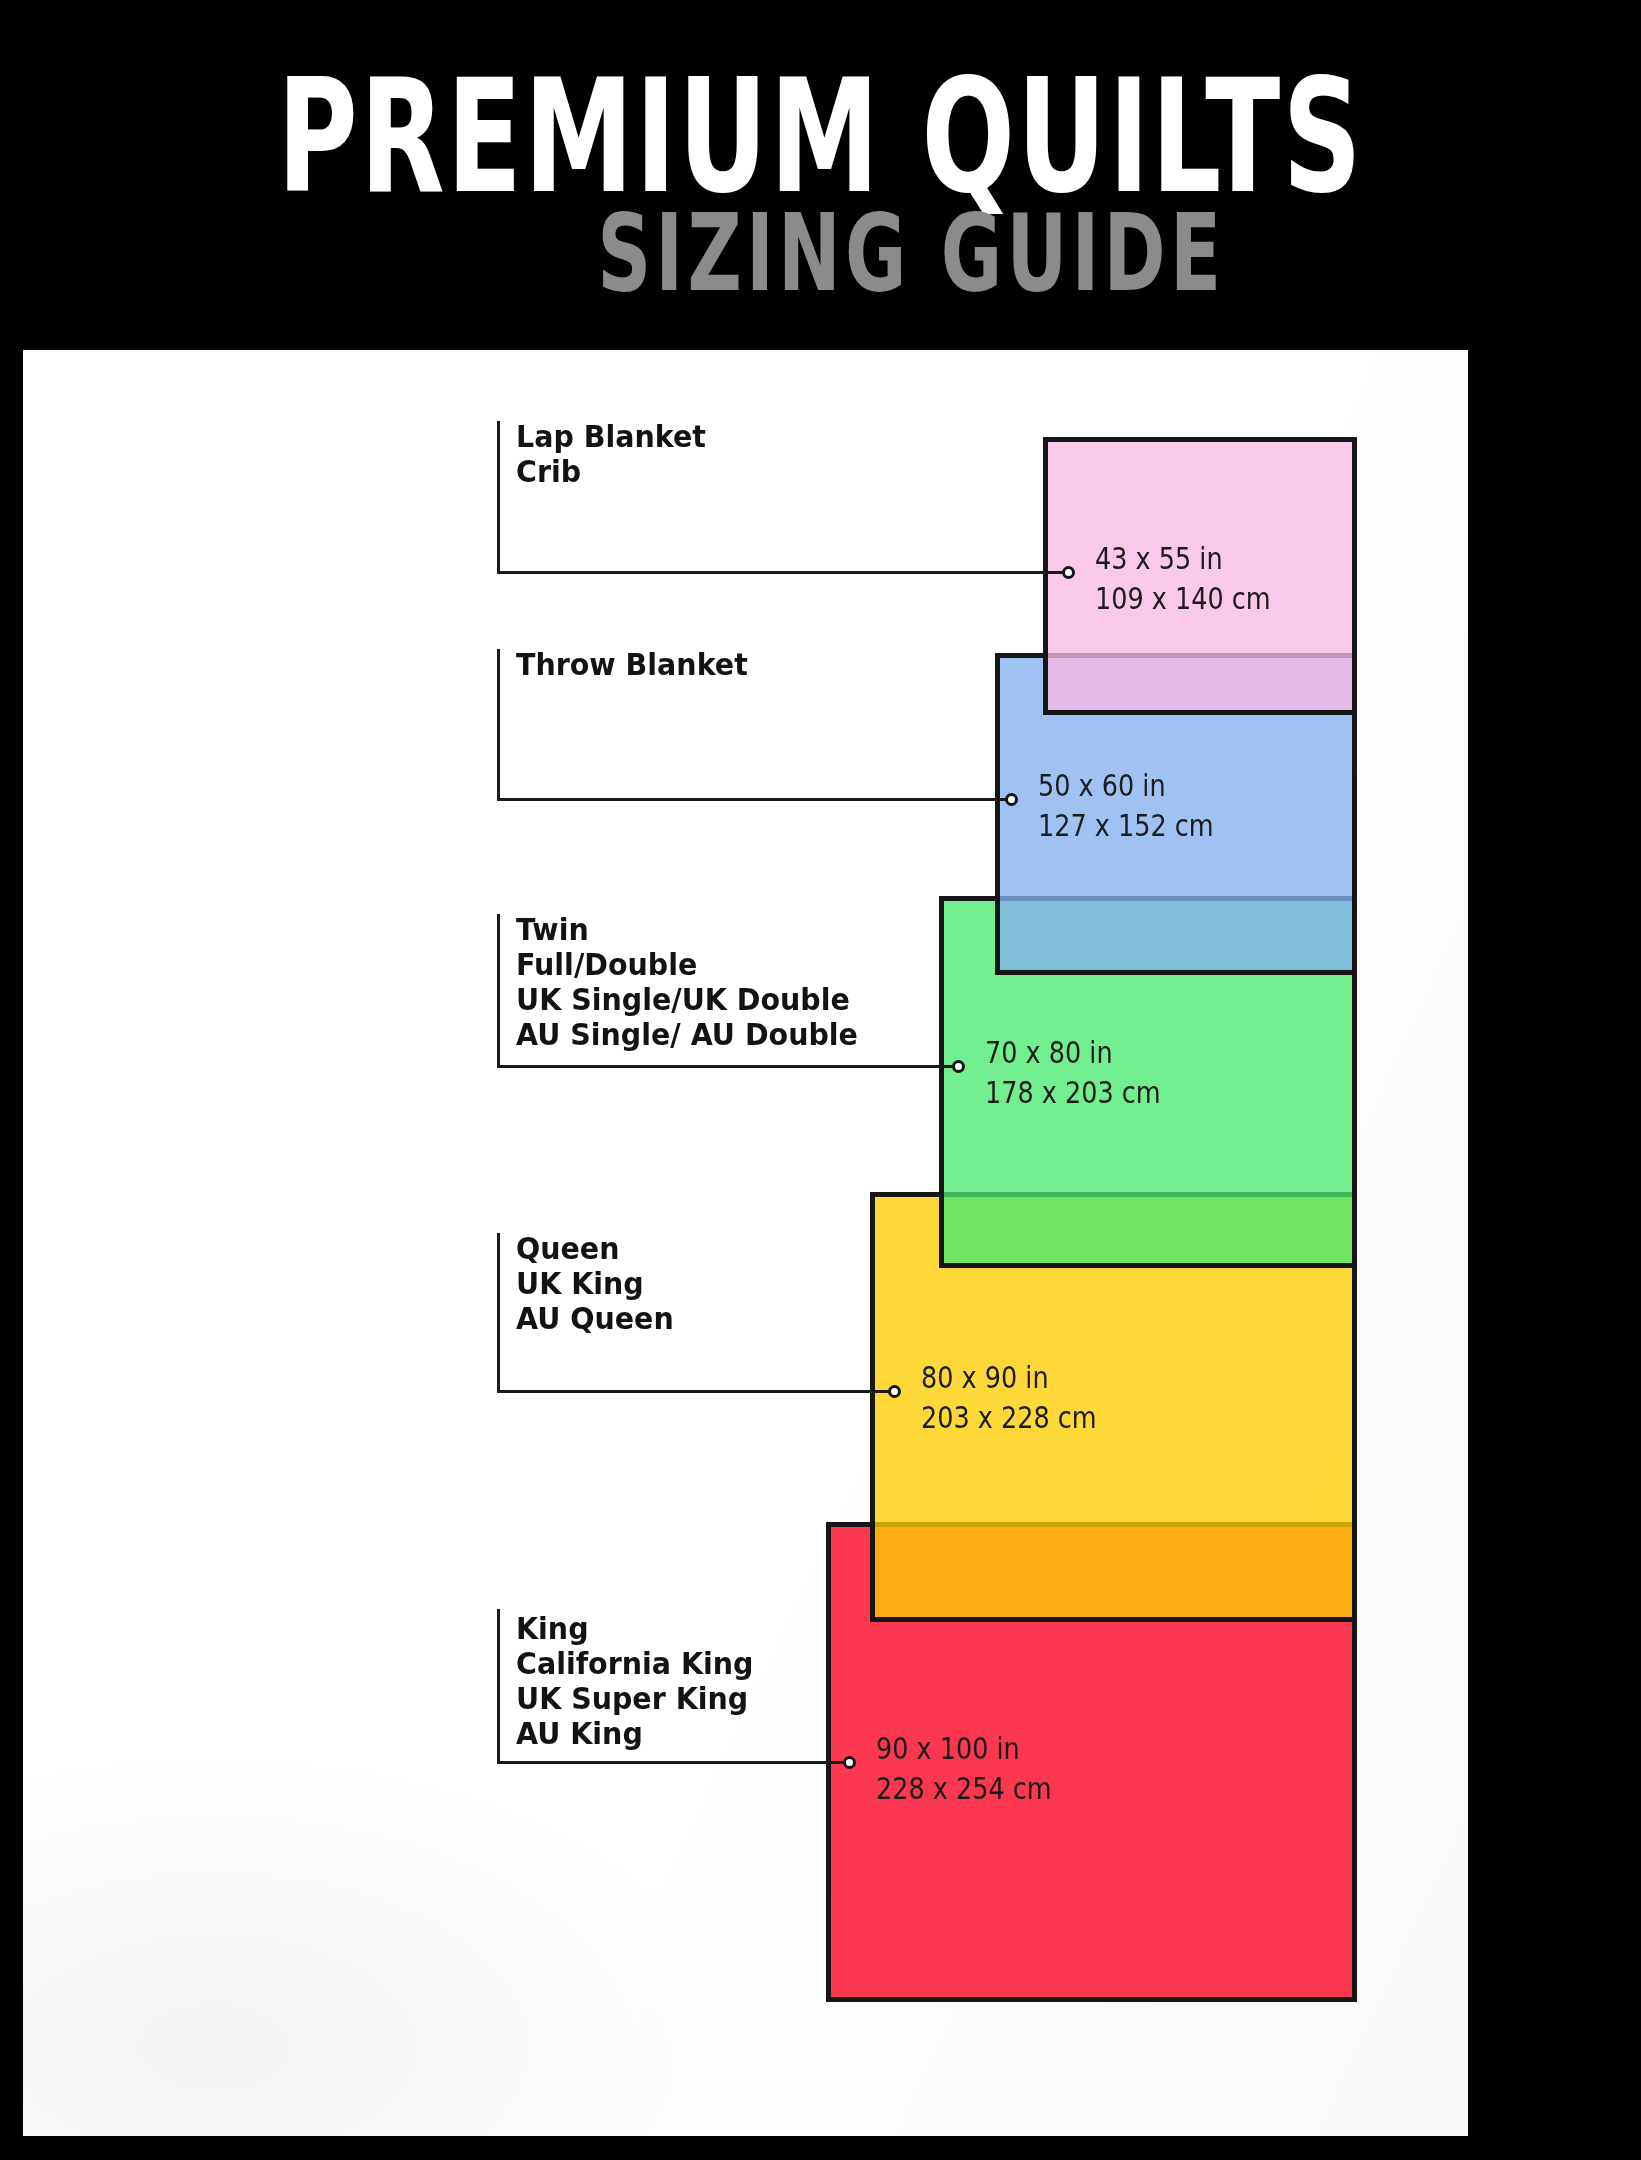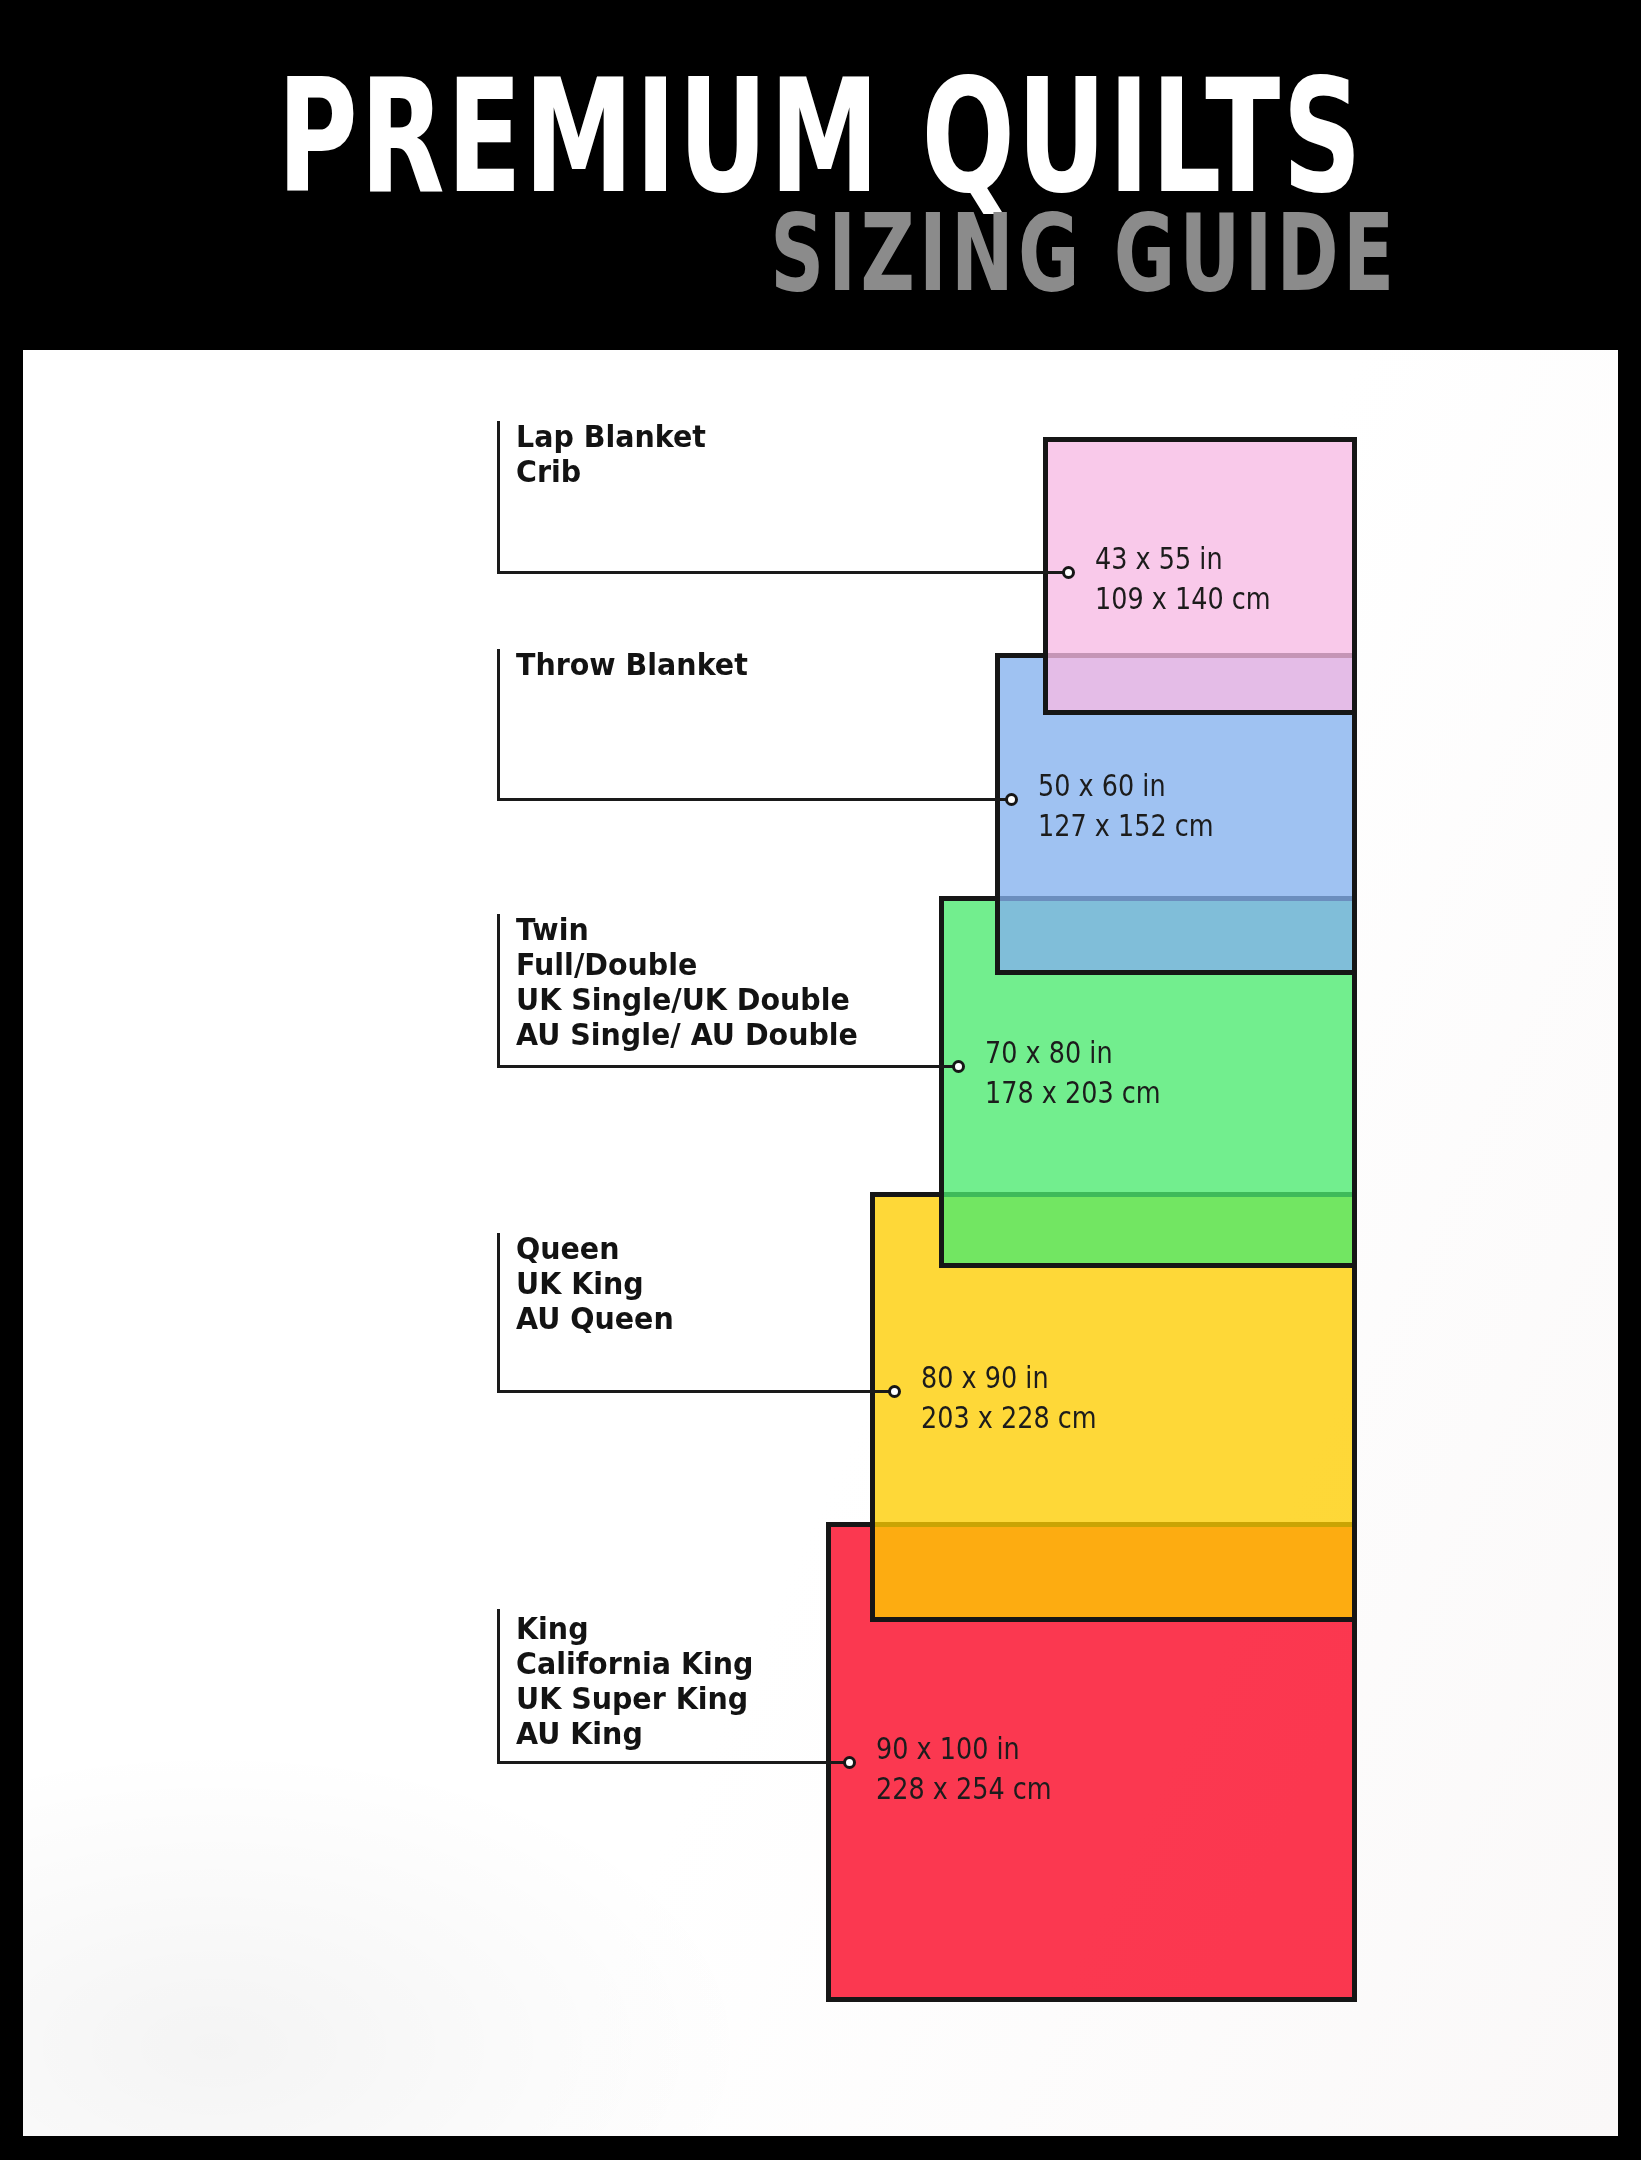--- a/index.html
+++ b/index.html
@@ -1,17 +1,17 @@
 <!DOCTYPE html>
 <html><head>
 <meta charset="utf-8">
 <style>
   html,body{margin:0;padding:0;background:#000;}
   #page{
-    position:relative;width:1641px;height:2160px;background:#000;
+    position:relative;width:1468px;height:2160px;background:#000;
     overflow:hidden;font-family:"DejaVu Sans",sans-serif;
   }
   
   .title{
     position:absolute;left:0;top:58px;width:1641px;text-align:center;
     color:#fff;font-weight:bold;font-size:157px;line-height:1;
     letter-spacing:3px;transform:scaleX(0.70);transform-origin:50% 50%;
     white-space:nowrap;
   }
   .subtitle{

